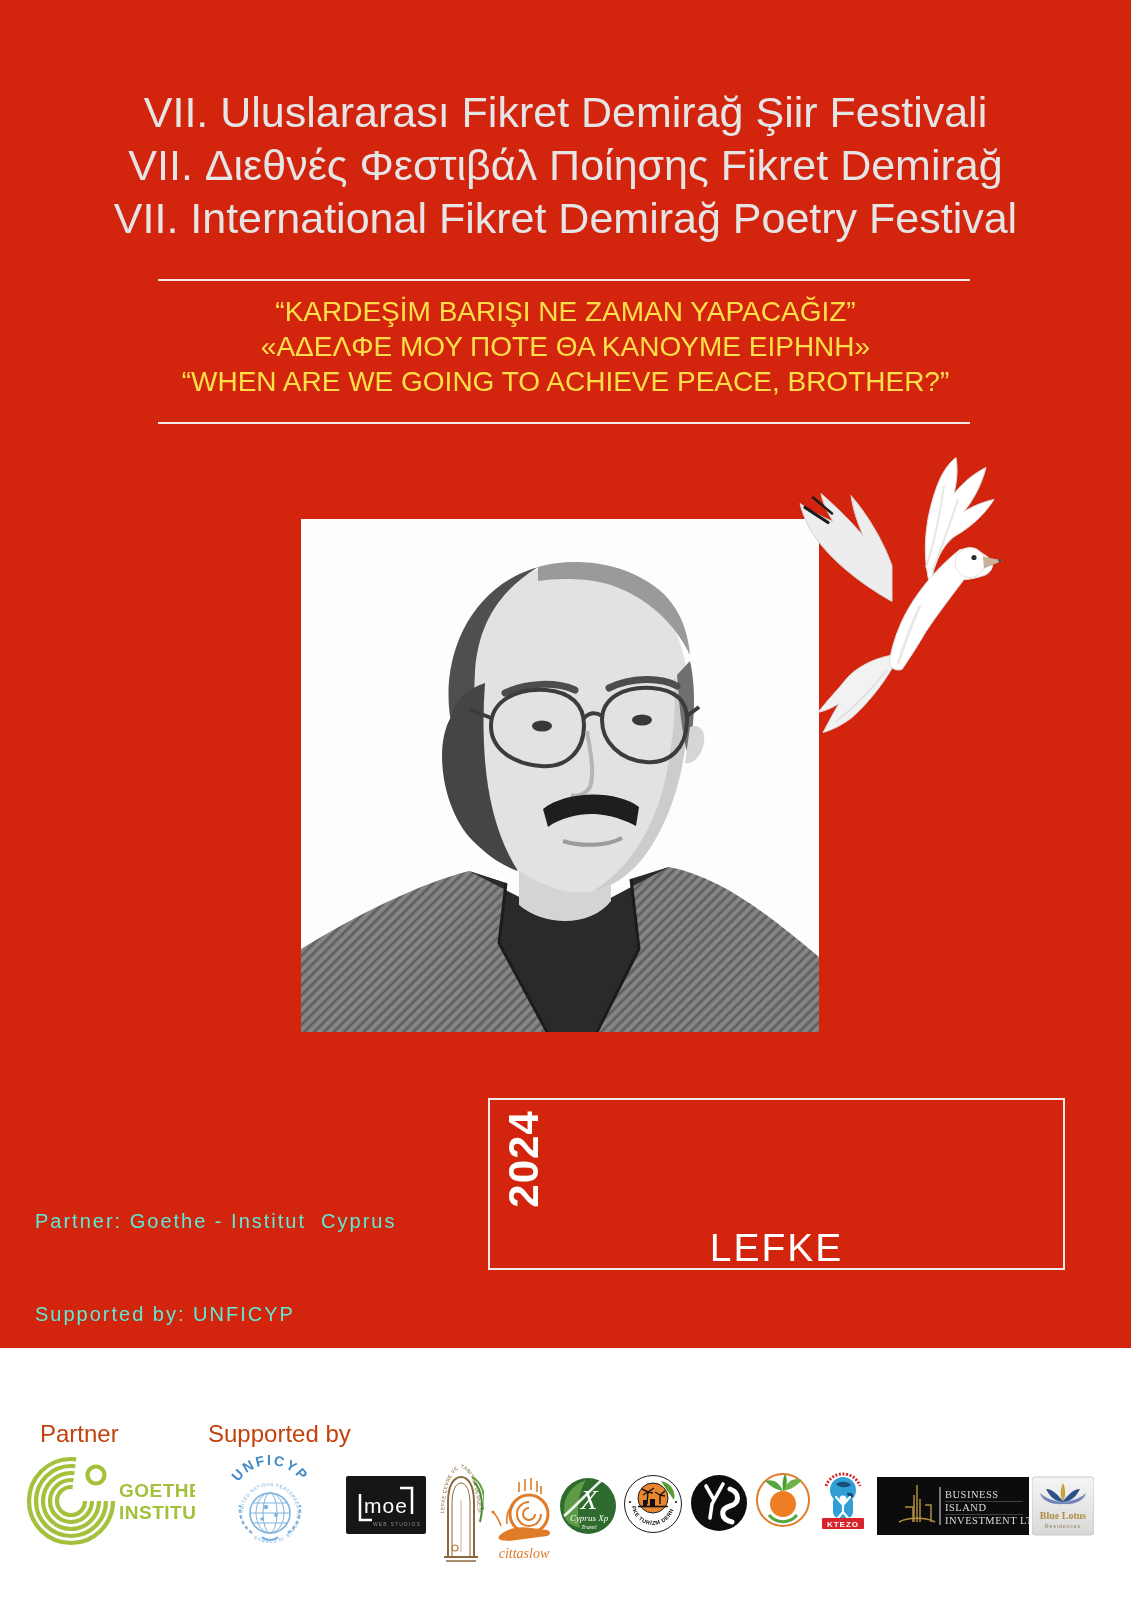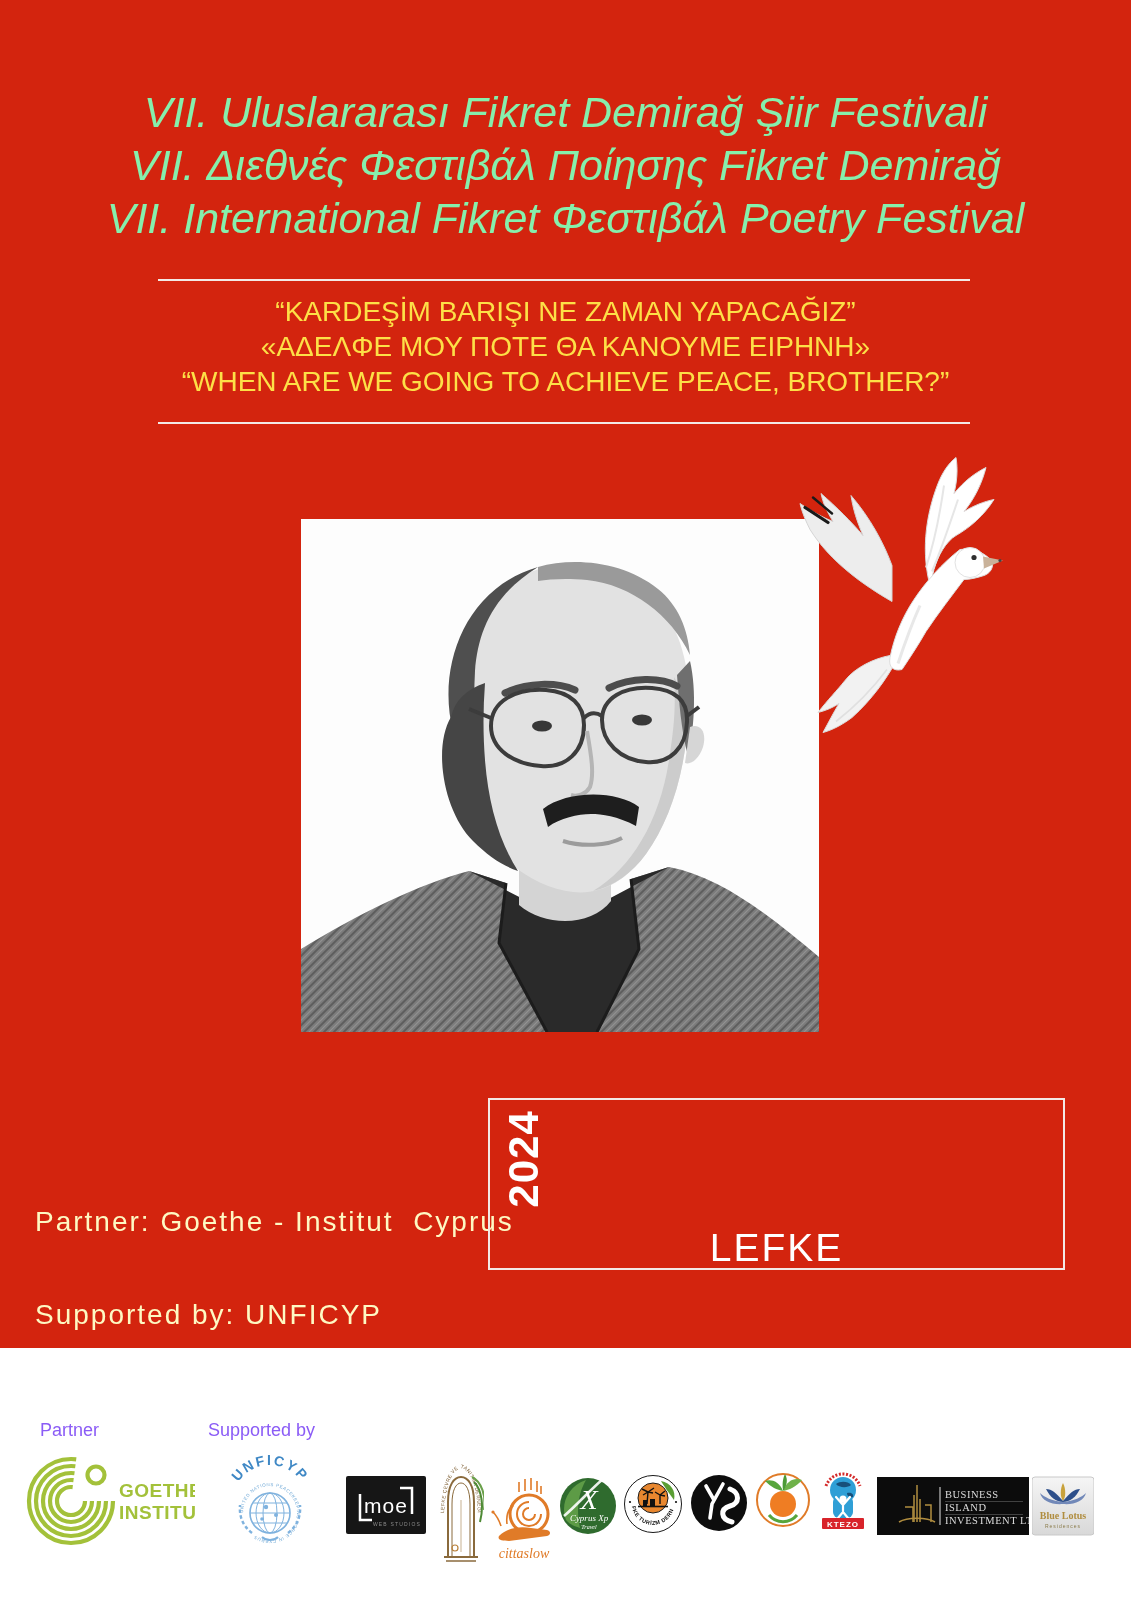--- a/index.html
+++ b/index.html
@@ -1,45 +1,45 @@
 <!DOCTYPE html>
 <html><head>
 <meta charset="utf-8">
 <style>
   html,body{margin:0;padding:0;background:#fff;}
   .poster{position:relative;width:1131px;height:1600px;background:#d3240e;overflow:hidden;
           font-family:"Liberation Sans","DejaVu Sans",sans-serif;}
   
-  .titles{position:absolute;top:86px;left:0;width:100%;text-align:center;color:#86efac;
-          font-size:43px;line-height:53px;font-weight:400;font-style:italic;}
+  .titles{position:absolute;top:86px;left:0;width:100%;text-align:center;color:#e5e5e5;
+          font-size:43px;line-height:53px;font-weight:400;}
   
   .rule{position:absolute;left:158px;width:812px;height:2px;background:#f3e9e5;}
   .rule-top{top:279px}.rule-bottom{top:422px}
   
   .quotes{position:absolute;top:294px;left:0;width:100%;text-align:center;color:#fde047;
           font-size:28px;line-height:35px;font-weight:400;}
   
   .photo{position:absolute;left:301px;top:519px;width:518px;height:513px;background:#fdfdfd;}
   .photo svg{display:block;width:100%;height:100%;}
   
   .dove{position:absolute;left:792px;top:453px;width:220px;height:290px;}
   .dove svg{display:block;width:100%;height:100%;}
   
-  .credits{position:absolute;left:35px;top:1144px;color:#fef9c3;font-size:28px;line-height:31px;
+  .credits{position:absolute;left:35px;top:1144px;color:#5eead4;font-size:20px;line-height:31px;
            letter-spacing:2px;white-space:pre-wrap;}
   
   .dates-box{position:absolute;left:488px;top:1098px;width:577px;height:172px;
              border:2px solid #f3e9e5;box-sizing:border-box;color:#fff;}
   .year{position:absolute;left:-27px;top:36px;width:122px;height:46px;transform:rotate(-90deg);
         font-size:42px;font-weight:bold;text-align:center;letter-spacing:1px;line-height:46px;}
   .date-lines{position:absolute;left:54px;top:8px;font-size:29px;line-height:40px;}
   .location{position:absolute;left:0;top:126px;width:100%;text-align:center;font-size:39px;letter-spacing:2px;}
   
   .footer{position:absolute;left:0;top:1348px;width:100%;height:252px;background:#fff;}
-  .flabel{position:absolute;color:#8b5cf6;font-size:18px;}
+  .flabel{position:absolute;color:#c2410c;font-size:24px;}
   .flabel-partner{left:40px;top:72px}
   .flabel-supported{left:208px;top:72px}
   .logo{position:absolute;}
   .logo svg{display:block;width:100%;height:100%;}
   .lg-goethe{left:25px;top:107px;width:170px;height:92px;}
   .lg-unficyp{left:224px;top:103px;width:92px;height:102px;}
   .lg-moe{left:346px;top:128px;width:80px;height:58px;text-align:center;}
   .lg-arch{left:438px;top:112px;width:46px;height:106px;}
   .lg-cittaslow{left:489px;top:114px;width:70px;height:102px;}
   .lg-cyprusxp{left:558px;top:128px;width:60px;height:60px;}
@@ -52,21 +52,21 @@
   .srf{font-family:"Liberation Serif","DejaVu Serif",serif;}
 </style>
 </head>
 <body>
 
 <div class="poster">
 
   <div class="titles">
     <div>VII. Uluslararası Fikret Demirağ Şiir Festivali</div>
     <div>VII. Διεθνές Φεστιβάλ Ποίησης Fikret Demirağ</div>
-    <div>VII. International Fikret Φεστιβάλ Poetry Festival</div>
+    <div>VII. International Fikret Demirağ Poetry Festival</div>
   </div>
 
   <div class="rule rule-top"></div>
 
   <div class="quotes">
     <div>“KARDEŞİM BARIŞI NE ZAMAN YAPACAĞIZ”</div>
     <div>«ΑΔΕΛΦΕ ΜΟΥ ΠΟΤΕ ΘΑ ΚΑΝΟΥΜΕ ΕΙΡΗΝΗ»</div>
     <div>“WHEN ARE WE GOING TO ACHIEVE PEACE, BROTHER?”</div>
   </div>
 

